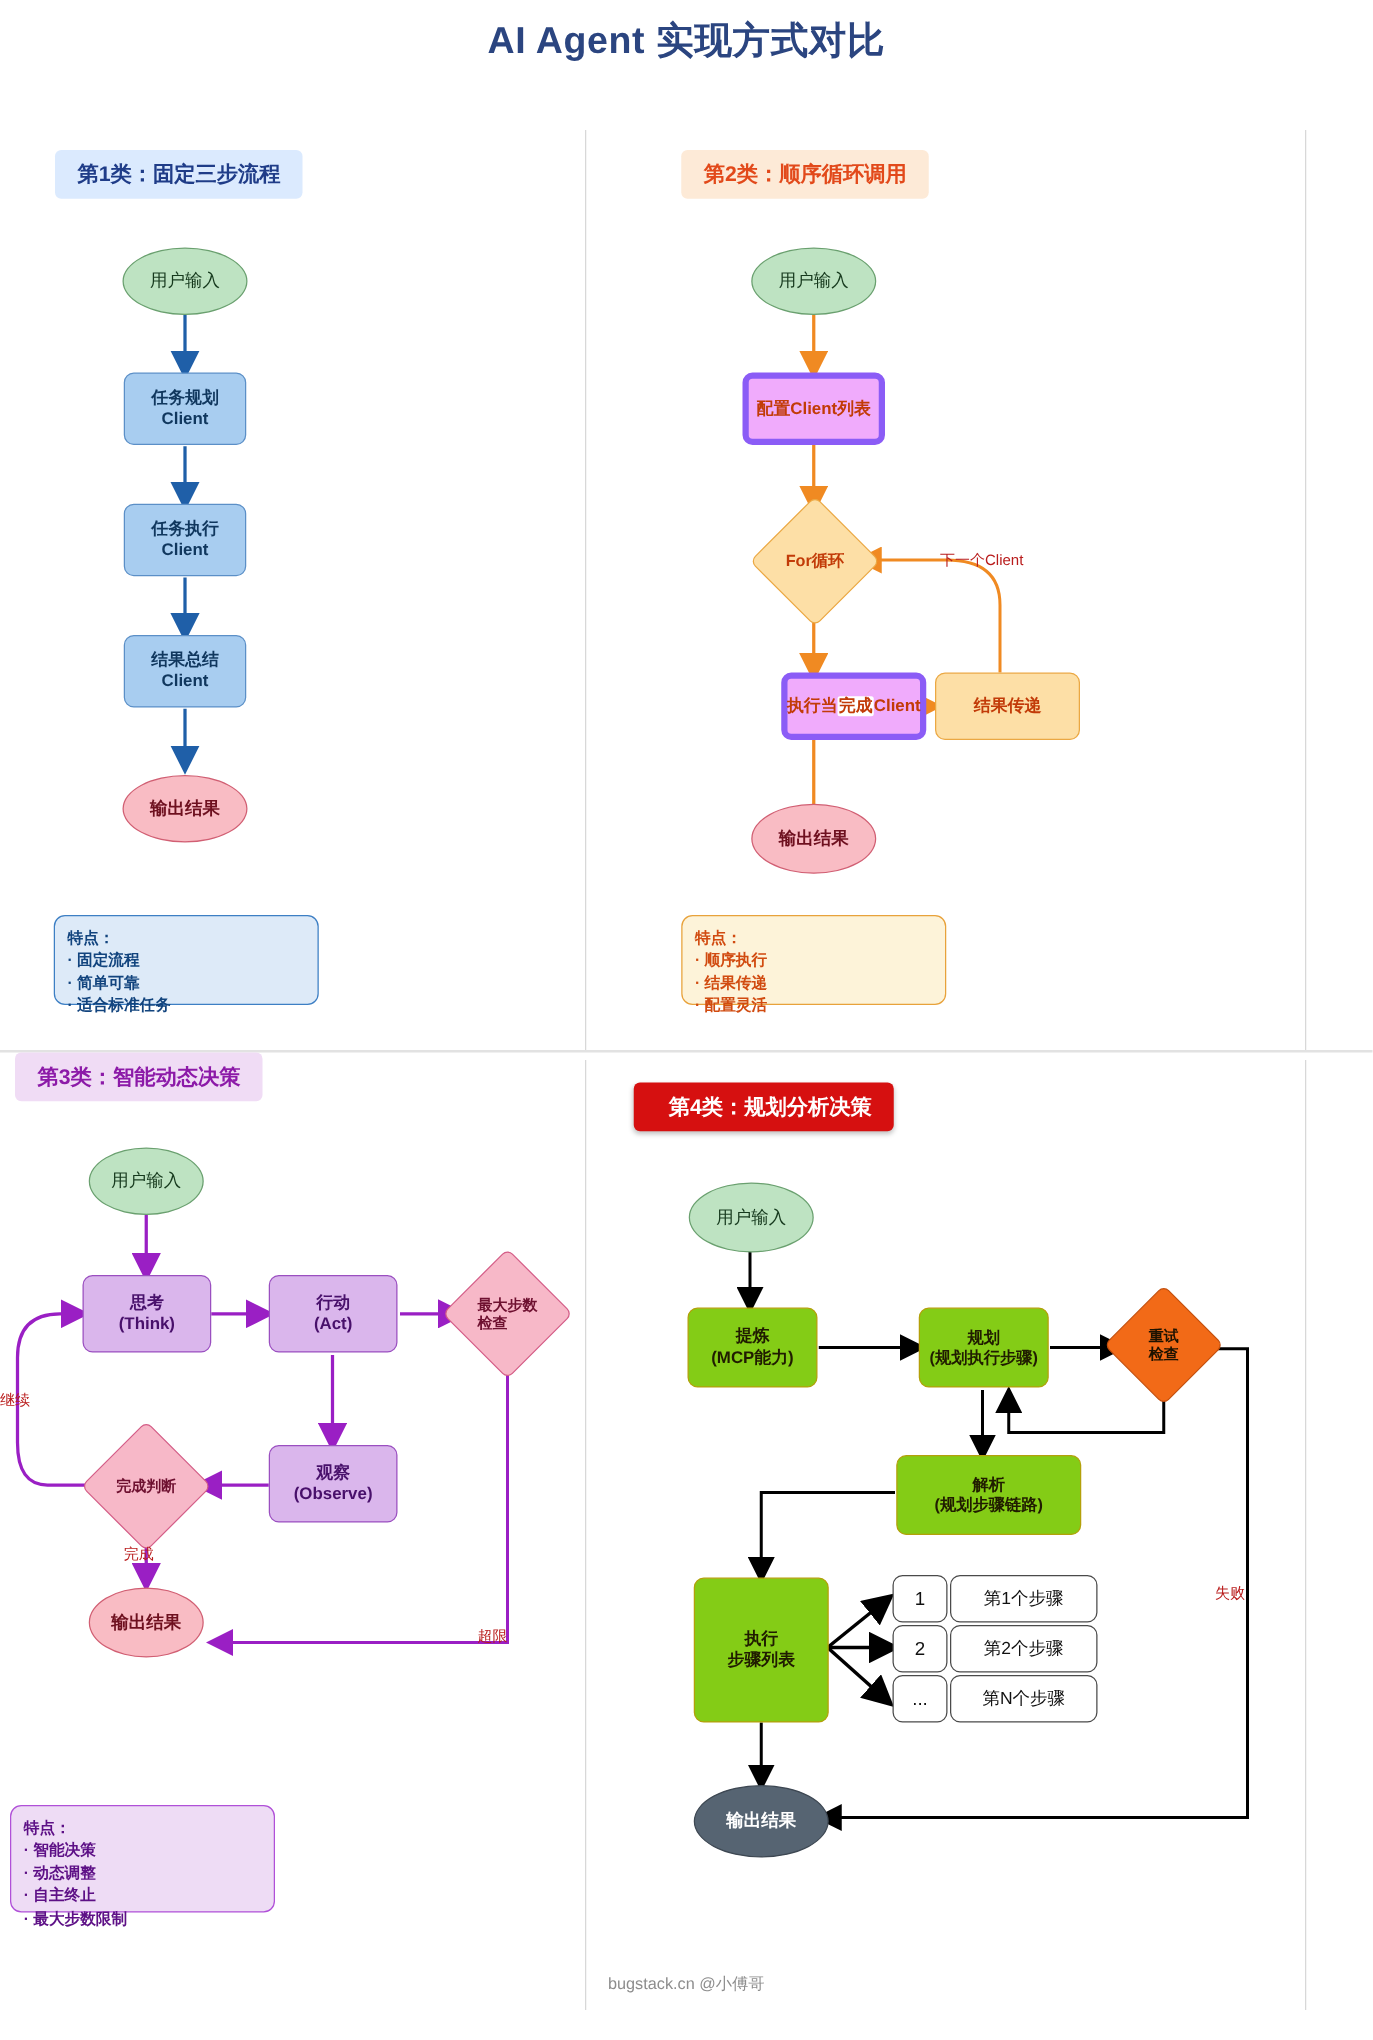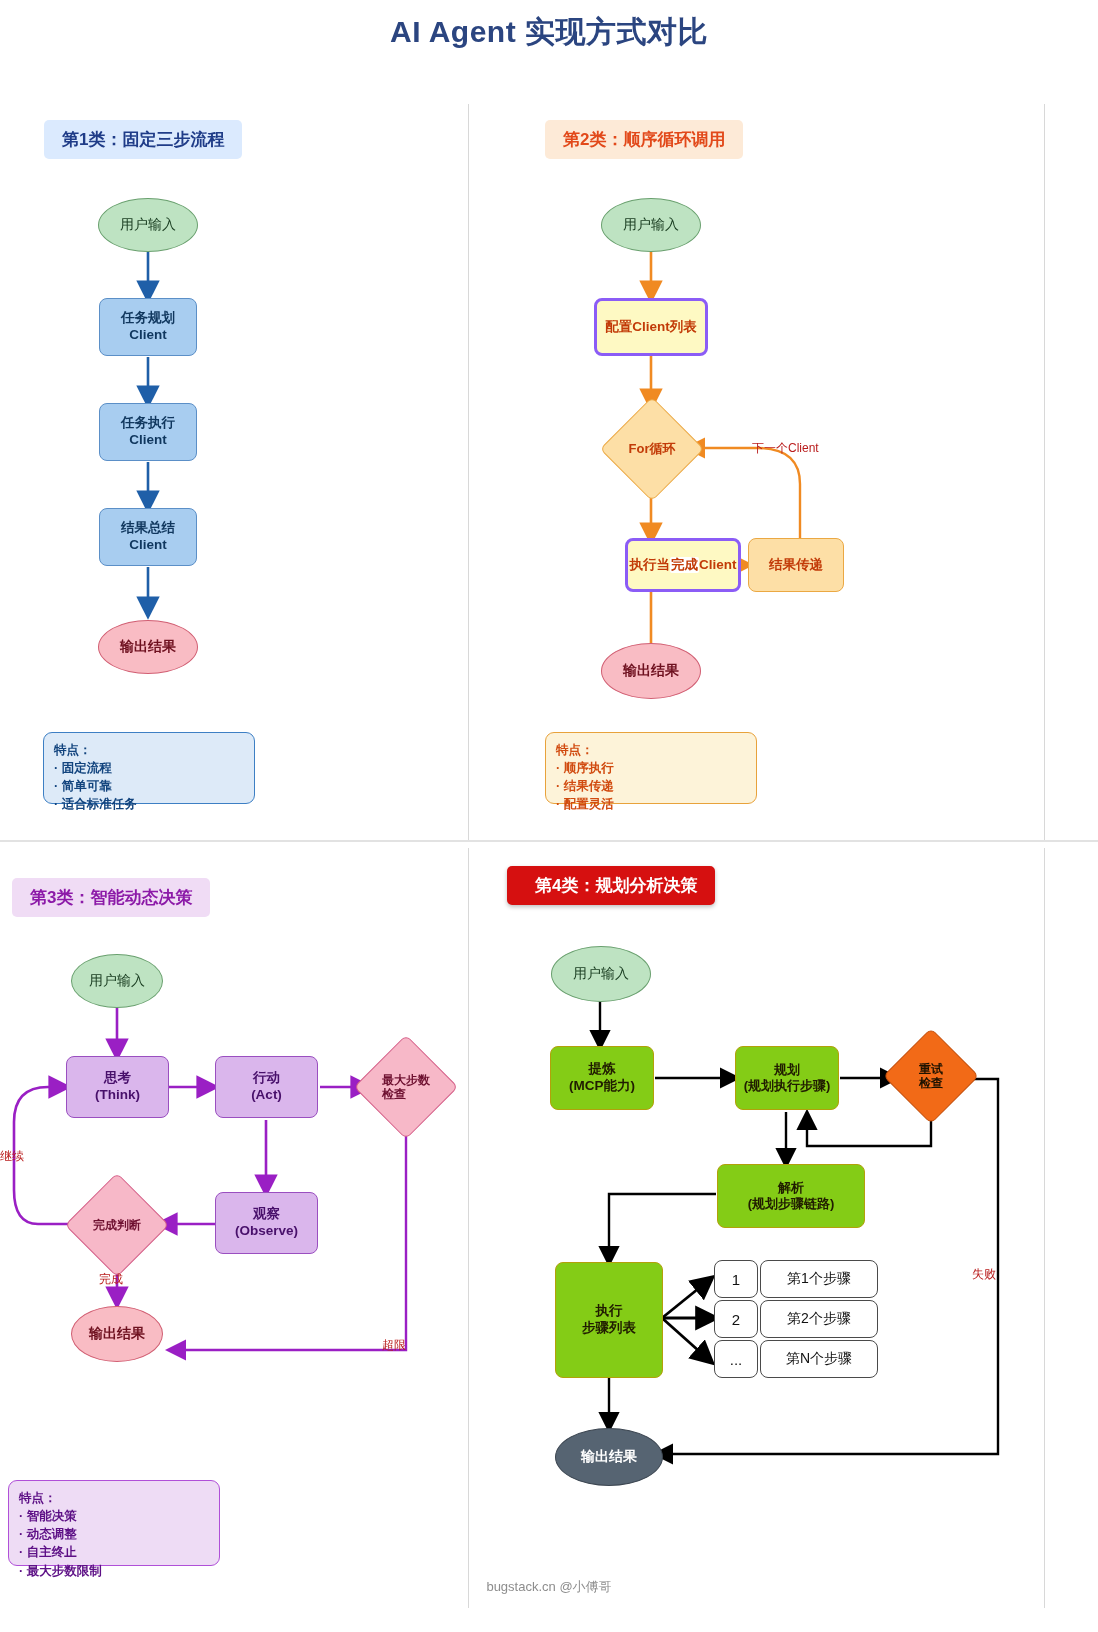--- a/index.html
+++ b/index.html
@@ -20,21 +20,21 @@
   
   .vline{ position:absolute; left:468px; top:104px; width:1px; height:736px; background:#d8d8d8;}
   .vline2{ position:absolute; left:468px; top:848px; width:1px; height:760px; background:#d8d8d8;}
   .vline3{ position:absolute; left:1044px; top:104px; width:1px; height:736px; background:#d8d8d8;}
   .vline4{ position:absolute; left:1044px; top:848px; width:1px; height:760px; background:#d8d8d8;}
   .hline{ position:absolute; left:0px; top:840px; width:1098px; height:2px; background:#e2e2e2;}
 
   .quad{ position:absolute; }
   #quad1{ left:0; top:104px; width:468px; height:736px;}
   #quad2{ left:469px; top:104px; width:576px; height:736px;}
-  #quad3{ left:0; top:860px; width:468px; height:760px;padding-left:32px;}
+  #quad3{ left:0; top:824px; width:468px; height:760px;padding-left:32px;}
   #quad4{ left:469px; top:848px; width:576px; height:760px;}
 
   .badge{
     position:absolute;
     padding:8px 18px;
     border-radius:5px;
     font-size:17px; font-weight:bold;
     white-space:nowrap;
   }
   .badge1{ left:44px; top:16px; background:#dbeafe; color:#1f3c88; }
@@ -45,21 +45,21 @@
 
   
   .node{ position:absolute; display:flex; align-items:center; justify-content:center;
          text-align:center; line-height:1.25; font-weight:bold; white-space:nowrap; }
   .ellipse{ border-radius:50%; }
   .rect{ border-radius:8px; }
 
   .n-green{ background:#bee3c2; border:1px solid #6aa06f; color:#16391d; font-weight:normal;}
   .n-blue{ background:#a8cdf0; border:1px solid #5b8fc7; color:#10375e;}
   .n-pink{ background:#f9bcc4; border:1px solid #d15f73; color:#6e101f;}
-  .n-orange{ background:#fef9c3; border:3px solid #8b5cf6; color:#c23b08;}
+  .n-orange{ background:#f0abfc; border:5px solid #8b5cf6; color:#c23b08;}
   .n-orange-l{ background:#fddfa6; border:1px solid #eba843; color:#c23b08;}
   .n-purple{ background:#dab6ec; border:1px solid #9a4fc0; color:#48106b;}
   .n-yellow{ background:#84cc16; border:1px solid #b3a00a; color:#201c00;}
   .n-slate{ background:#566472; border:1px solid #3d4752; color:#ffffff;}
 
   .diamond-wrap{ position:absolute; }
   .diamond{ position:absolute; left:0; top:0; width:100%; height:100%;
             transform:rotate(45deg); border-radius:6px; }
   .d-pink{ background:#f7b8c8; border:1px solid #d45d87; }
   .d-orange-l{ background:#fddfa6; border:1px solid #eba843; }
@@ -168,21 +168,21 @@
     <div class="diamond d-orange-l"></div>
     <div class="diamond-label dl-orange" style="font-size:13px;">For循环</div>
   </div>
 
   <div class="node rect n-orange" style="left:124px; top:434px; width:116px; height:54px; font-size:13.5px;margin-left:32px;">
     <span>执行当</span>
       <span class="hl-white">完成</span>
       <span>Client</span>
   </div>
 
-  <div class="node rect n-orange-l" style="left:279px; top:434px; width:96px; height:54px; font-size:13.5px;">结果传递</div>
+  <div class="node rect n-orange-l" style="left:279px; top:434px; width:116px; height:54px; font-size:13.5px;">结果传递</div>
 
   <div class="node ellipse n-pink" style="left:132px; top:539px; width:100px; height:56px; font-size:14px;">输出结果</div>
 
   <div class="edgelabel" style="left:283px; top:336px;">下一个Client</div>
 
   <div class="featbox f-orange" style="left:76px; top:628px; width:212px; height:72px;">特点：
 · 顺序执行
 · 结果传递
 · 配置灵活</div>
 </div>

